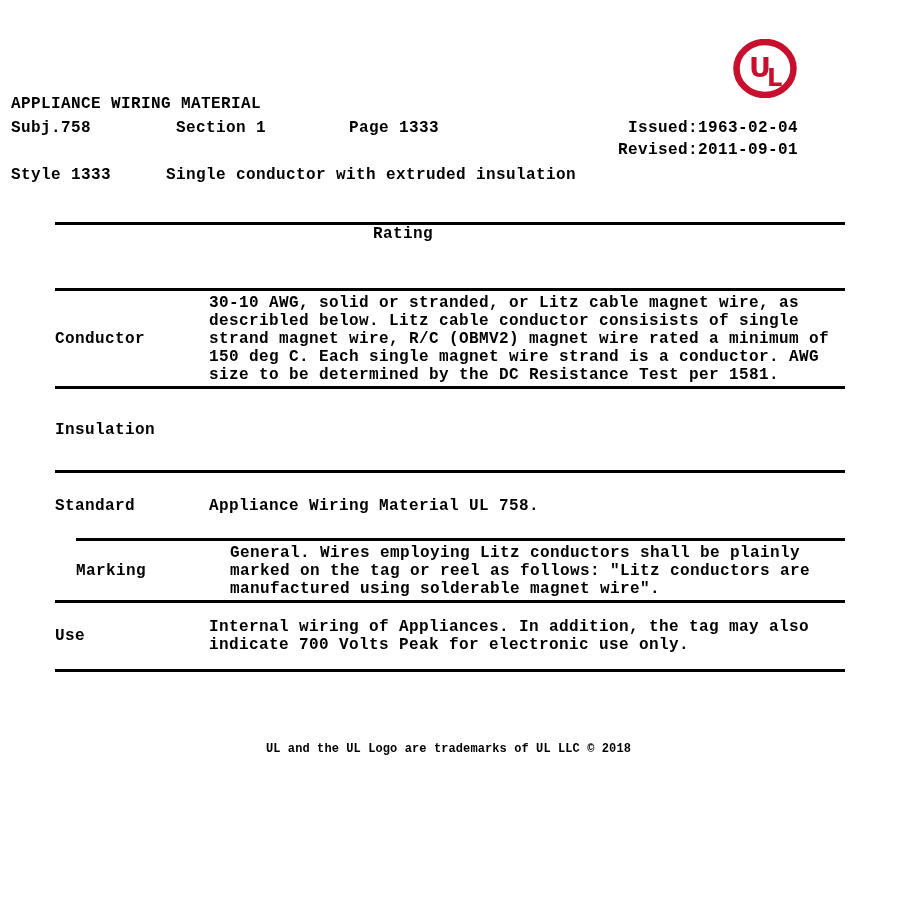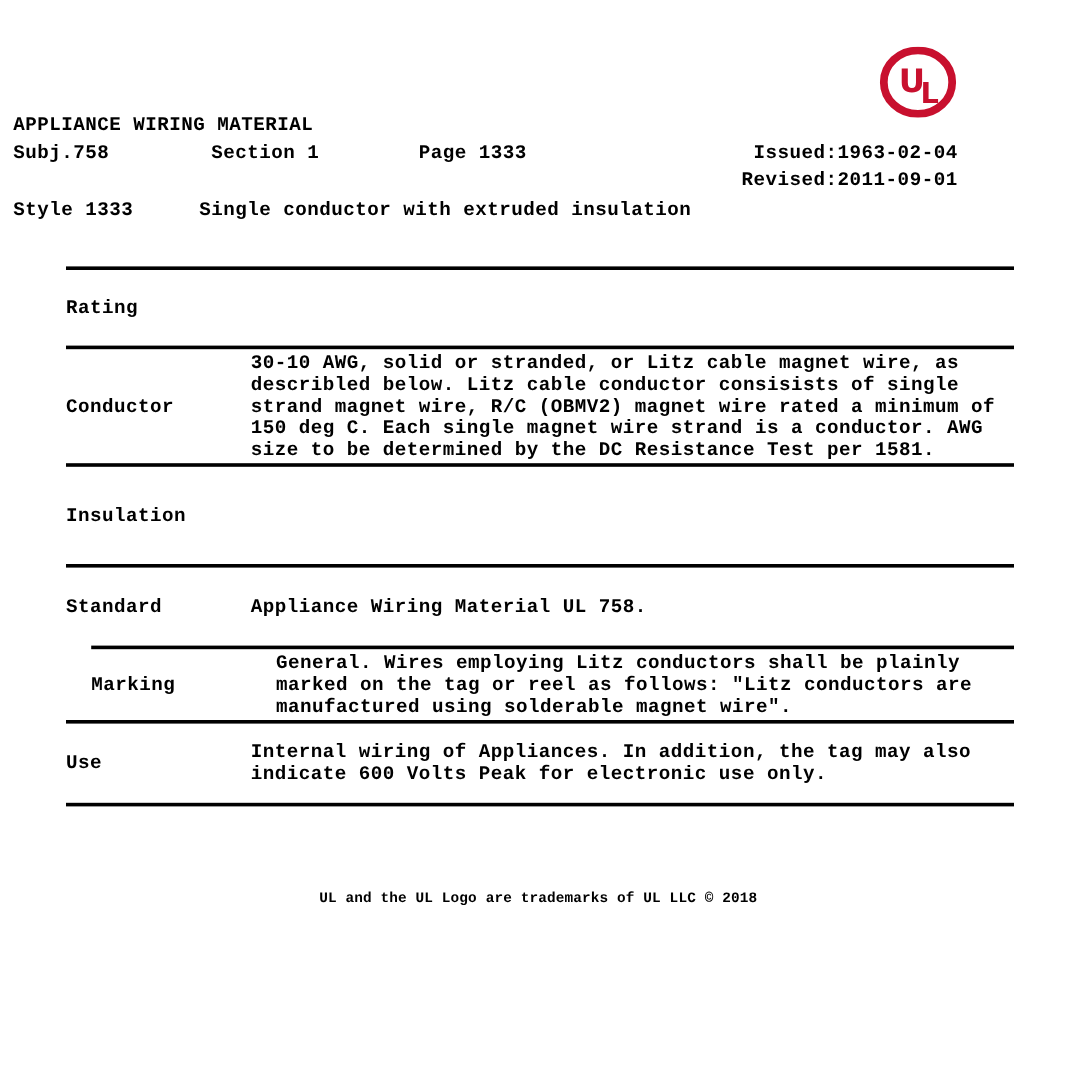--- a/index.html
+++ b/index.html
@@ -37,21 +37,21 @@
     left: 55px;
     top: 222px;
     width: 790px;
     border-bottom: 3px solid #000;
   }
   .spec-row {
     display: flex;
     align-items: center;
     border-top: 3px solid #000;
   }
-  .spec-row:nth-child(1) { height: 66px; }
+  .spec-row:nth-child(1) { height: 66px; flex-direction: column; }
   .spec-row:nth-child(2) { height: 98px; }
   .spec-row:nth-child(3) { height: 84px; }
   .spec-row:nth-child(4) { height: 68px; }
   .spec-row:nth-child(5) { height: 62px; margin-left: 21px; }
   .spec-row:nth-child(6) { height: 69px; }
   .spec-row:nth-child(7) { height: 58px; font-style: italic; }
   .spec-label {
     width: 154px;
     flex: 0 0 154px;
     padding-left: 0;
@@ -123,20 +123,20 @@
     <div class="spec-row">
       <div class="spec-label">Marking</div>
       <div class="spec-content">General. Wires employing Litz conductors shall be plainly
 marked on the tag or reel as follows: "Litz conductors are
 manufactured using solderable magnet wire".</div>
     </div>
 
     <div class="spec-row">
       <div class="spec-label">Use</div>
       <div class="spec-content">Internal wiring of Appliances. In addition, the tag may also
-indicate 600 Volts Peak for electronic use only.</div>
+indicate 700 Volts Peak for electronic use only.</div>
     </div>
 
   </div>
 
   <div class="footer">UL and the UL Logo are trademarks of UL LLC © 2018</div>
 
 </div>
 
 </body></html>

